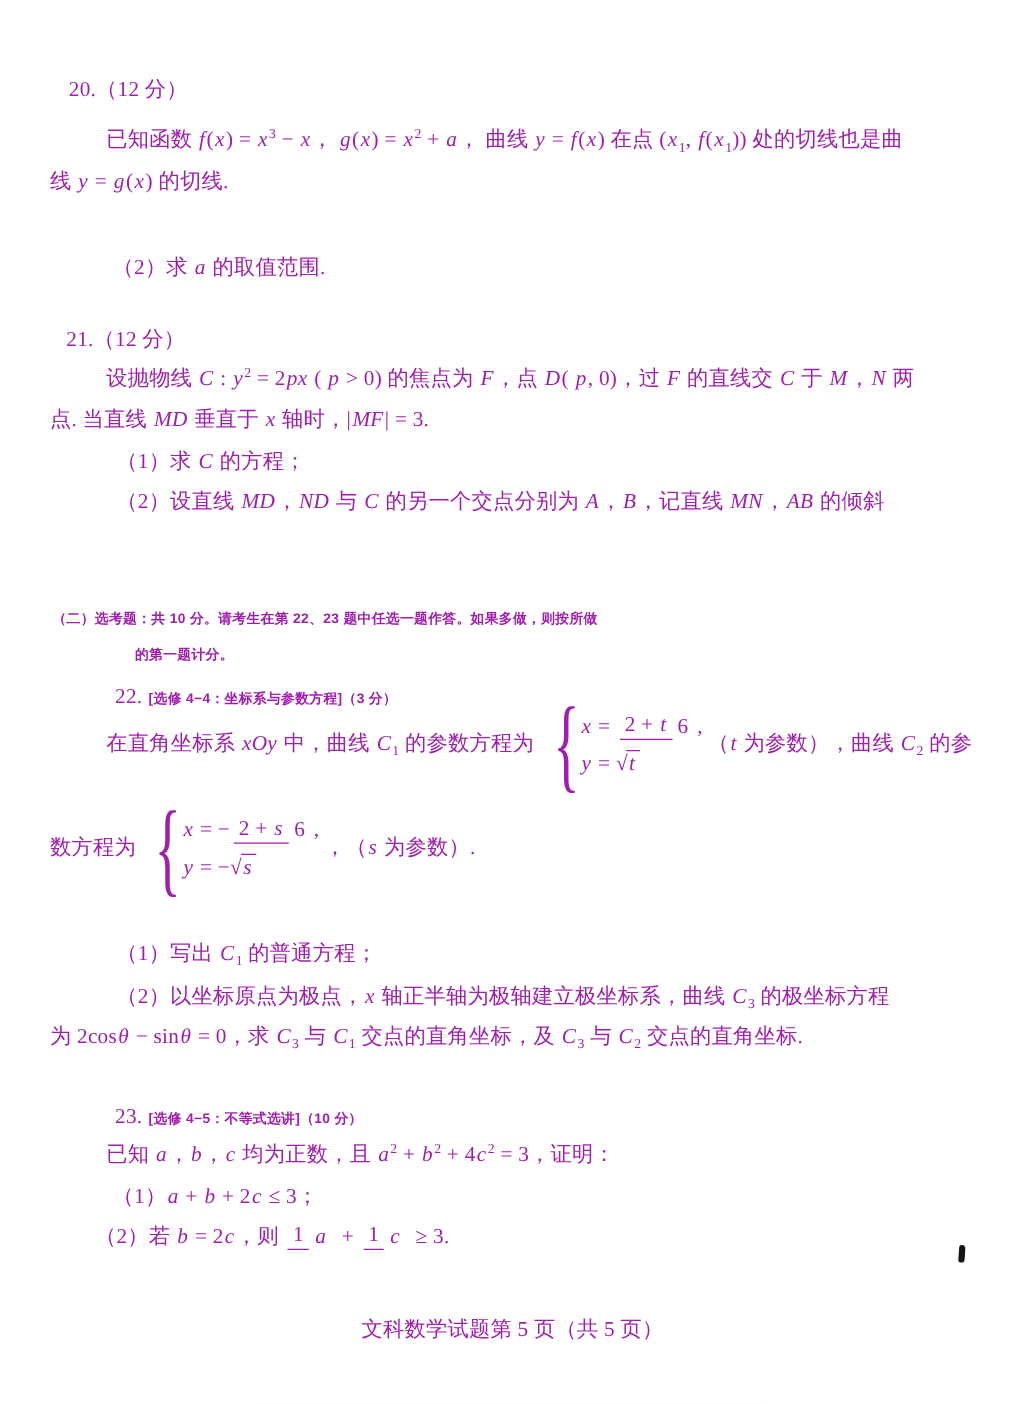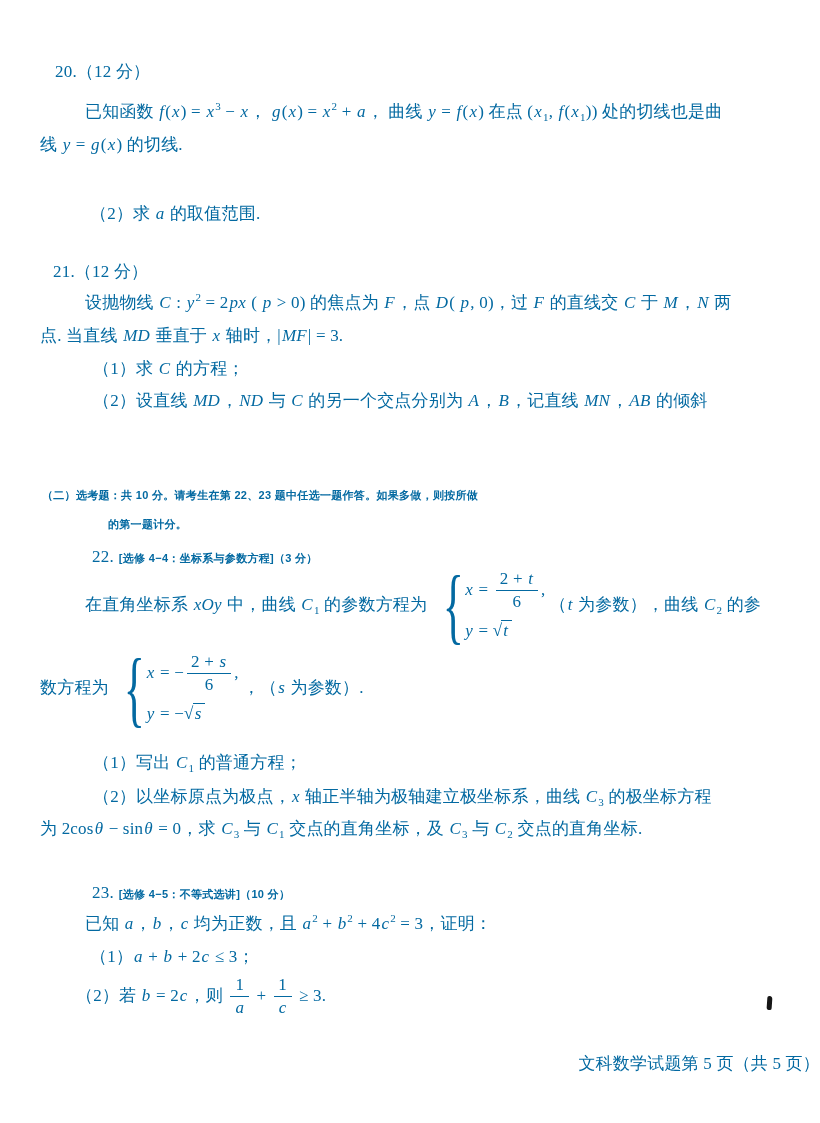--- a/index.html
+++ b/index.html
@@ -5,50 +5,50 @@
   html, body { margin: 0; padding: 0; }
   body {
     width: 820px; height: 1123px;
     background: #f4f4f2;
     font-family: "Liberation Serif", "DejaVu Serif", serif;
   }
   .page {
     position: absolute; left: 0; top: 0;
     width: 820px; height: 1123px;
     background: #ffffff;
-    color: #0369a1;
+    color: #a21caf;
     font-size: 17px;
     overflow: hidden;
   }
   .ln { position: absolute; line-height: 26px; white-space: nowrap; letter-spacing: 0.2px; }
   .hei {
     font-family: "Liberation Sans", "DejaVu Sans", sans-serif;
     font-weight: 700; font-size: 11px; letter-spacing: 0.3px;
   }
   .qnum { margin-right: 5px; margin-left: 37px; }
   i.v { font-style: italic; padding: 0 1px; }
   sup, sub { font-size: 11px; line-height: 0; }
   
-  .frac { display: inline-flex; flex-direction: column; vertical-align: middle; text-align: center; margin: 0 3px; position: relative; top: -1px; }
+  .frac { display: inline-flex; flex-direction: row; vertical-align: middle; text-align: center; margin: 0 3px; position: relative; top: -1px; }
   .frac > .num { display: block; border-bottom: 1.3px solid currentColor; padding: 0 4px 1px; line-height: 20px; }
   .frac > .den { display: block; line-height: 20px; padding: 1px 4px 0; }
   
   .sqrt { white-space: nowrap; }
   .sqrt .rad { font-style: normal; margin-right: -1px; }
   .sqrt .bar { border-top: 1.3px solid currentColor; padding: 0 3px 0 1px; }
   
   .cases { display: inline-flex; align-items: center; vertical-align: middle; margin: 0 4px 0 2px; }
   .cases .brace {
     display: inline-block; font-family: "Liberation Serif", serif;
     font-size: 80px; font-weight: 400; line-height: 0;
     transform: scale(0.55, 1.05); transform-origin: center; margin-right: -8px;
   }
   .cases .rows { display: inline-flex; flex-direction: column; row-gap: 7px; }
   .cases .crow { display: block; line-height: 22px; white-space: nowrap; }
-  .footer { left: 0; right: 0; text-align: right; }
+  .footer { left: 0; right: 0; text-align: center; }
   .artifact {
     position: absolute; width: 5px; height: 14px;
     background: #161616; border-radius: 2px 3px 2px 2px; transform: rotate(4deg);
   }
 </style>
 </head>
 <body>
 
 <div class="page">
 

